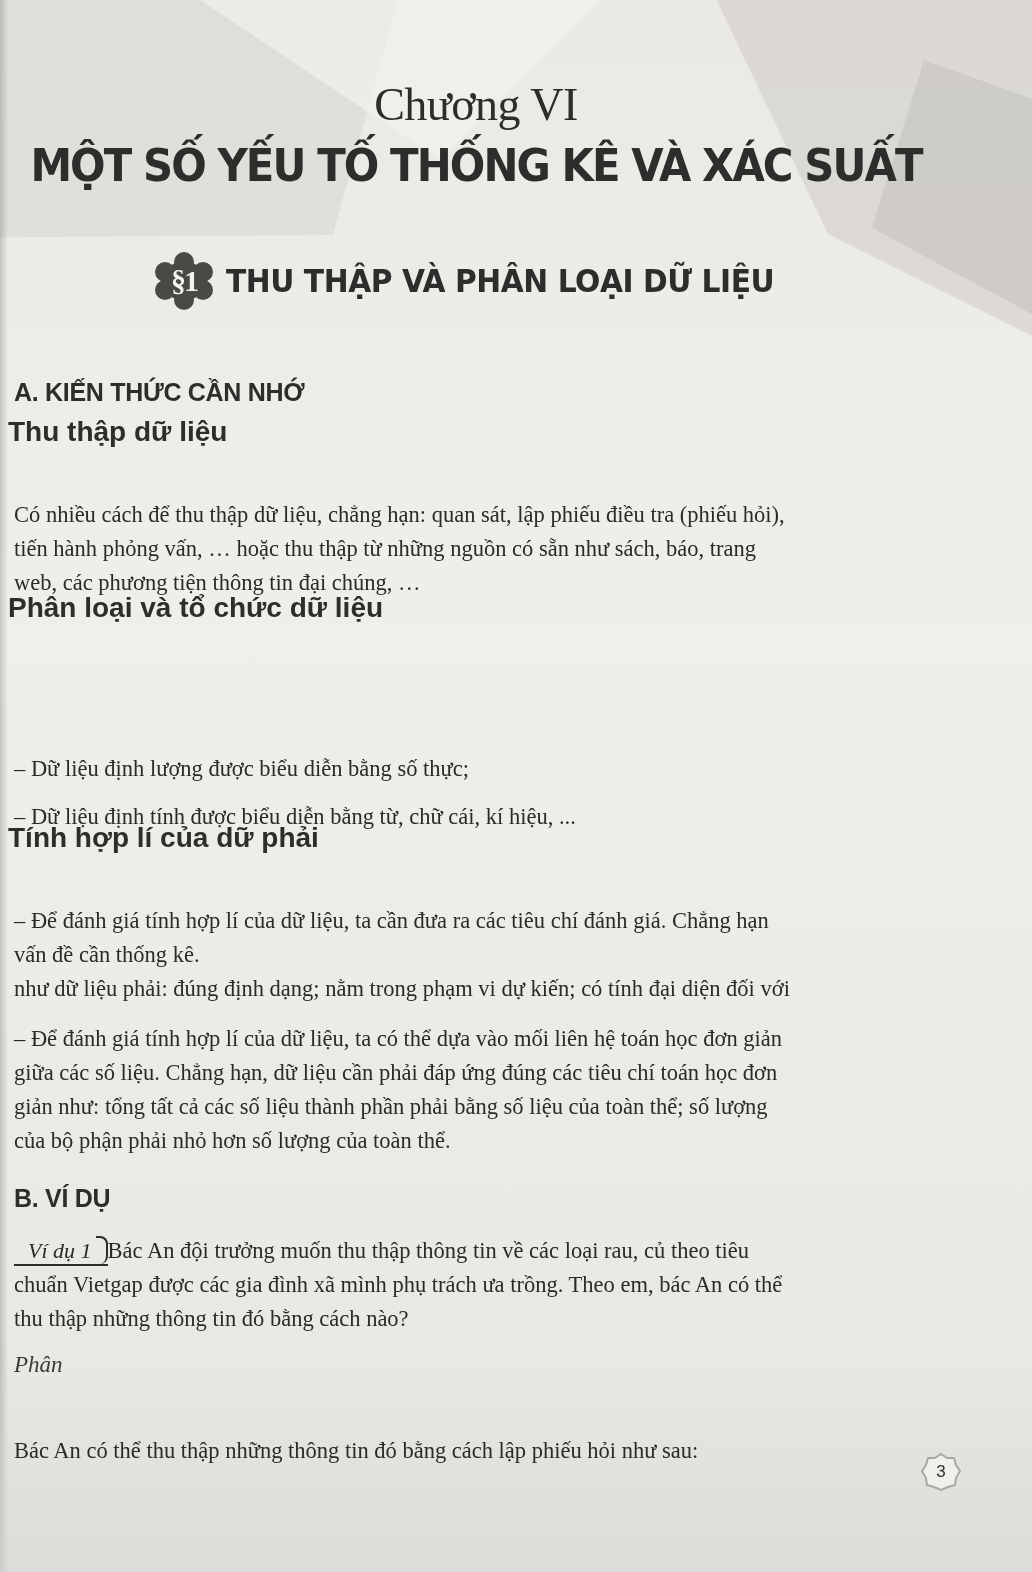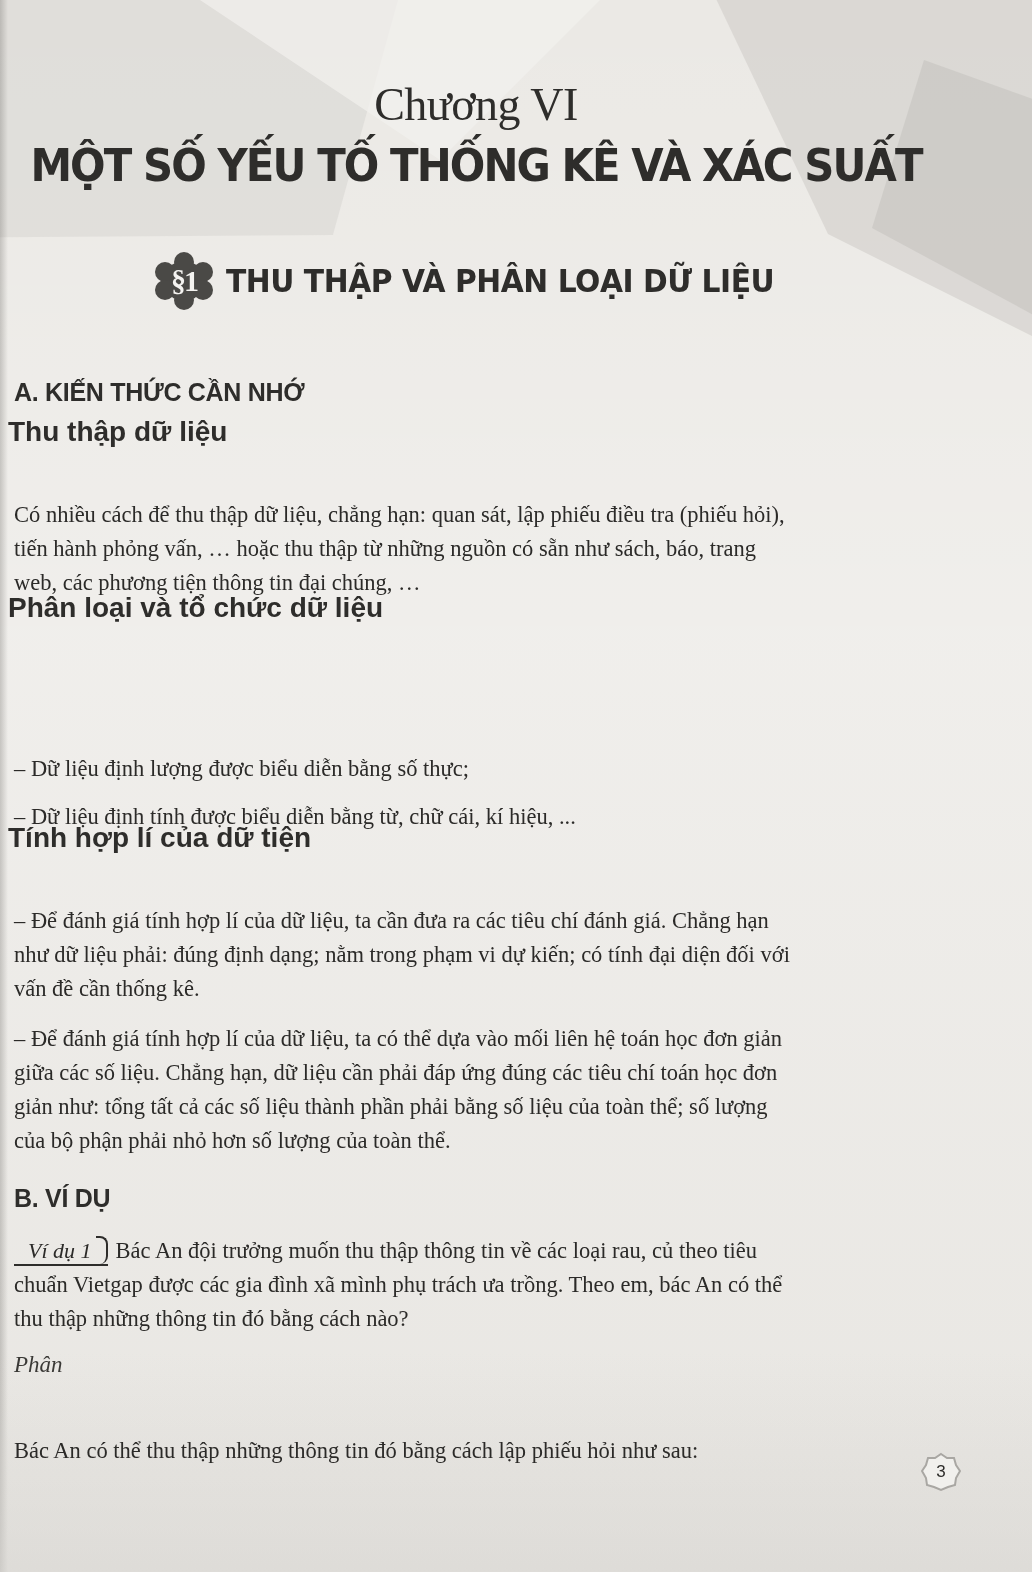--- a/index.html
+++ b/index.html
@@ -150,21 +150,20 @@
       font-size: 22.5px;
       line-height: 34px;
       color: #2b2a28;
     }
     .example-badge {
       display: inline-block;
       position: relative;
       font-style: italic;
       font-size: 22px;
       padding: 0 16px 0 14px;
-      margin-right: 8px;
       border-bottom: 2px solid #2e2d2b;
       line-height: 26px;
     }
     .example-badge::after {
       content: "";
       position: absolute;
       right: 0; top: -2px;
       width: 10px; height: 26px;
       border-right: 2px solid #2e2d2b;
       border-top: 2px solid #2e2d2b;
@@ -237,25 +236,25 @@
   </div>
 
   <div class="h-sub" style="top:592px;">Phân loại và tổ chức dữ liệu</div>
   <div class="para" style="top:768px;">
     <span class="line">– Dữ liệu định tính được biểu diễn bằng từ, chữ cái, kí hiệu, ...</span>
   </div>
   <div class="para" style="top:720px;">
     <span class="line">– Dữ liệu định lượng được biểu diễn bằng số thực;</span>
   </div>
 
-  <div class="h-sub" style="top:822px;">Tính hợp lí của dữ tiện</div>
+  <div class="h-sub" style="top:822px;">Tính hợp lí của dữ phải</div>
   <div class="para" style="top:872px;">
     <span class="line">– Để đánh giá tính hợp lí của dữ liệu, ta cần đưa ra các tiêu chí đánh giá. Chẳng hạn</span>
+    <span class="line">vấn đề cần thống kê.</span>
     <span class="line">như dữ liệu phải: đúng định dạng; nằm trong phạm vi dự kiến; có tính đại diện đối với</span>
-    <span class="line">vấn đề cần thống kê.</span>
   </div>
   <div class="para" style="top:990px;">
     <span class="line">– Để đánh giá tính hợp lí của dữ liệu, ta có thể dựa vào mối liên hệ toán học đơn giản</span>
     <span class="line">giữa các số liệu. Chẳng hạn, dữ liệu cần phải đáp ứng đúng các tiêu chí toán học đơn</span>
     <span class="line">giản như: tổng tất cả các số liệu thành phần phải bằng số liệu của toàn thể; số lượng</span>
     <span class="line">của bộ phận phải nhỏ hơn số lượng của toàn thể.</span>
   </div>
 
   <div class="h-part" style="top:1184px;">B. VÍ DỤ</div>
 

